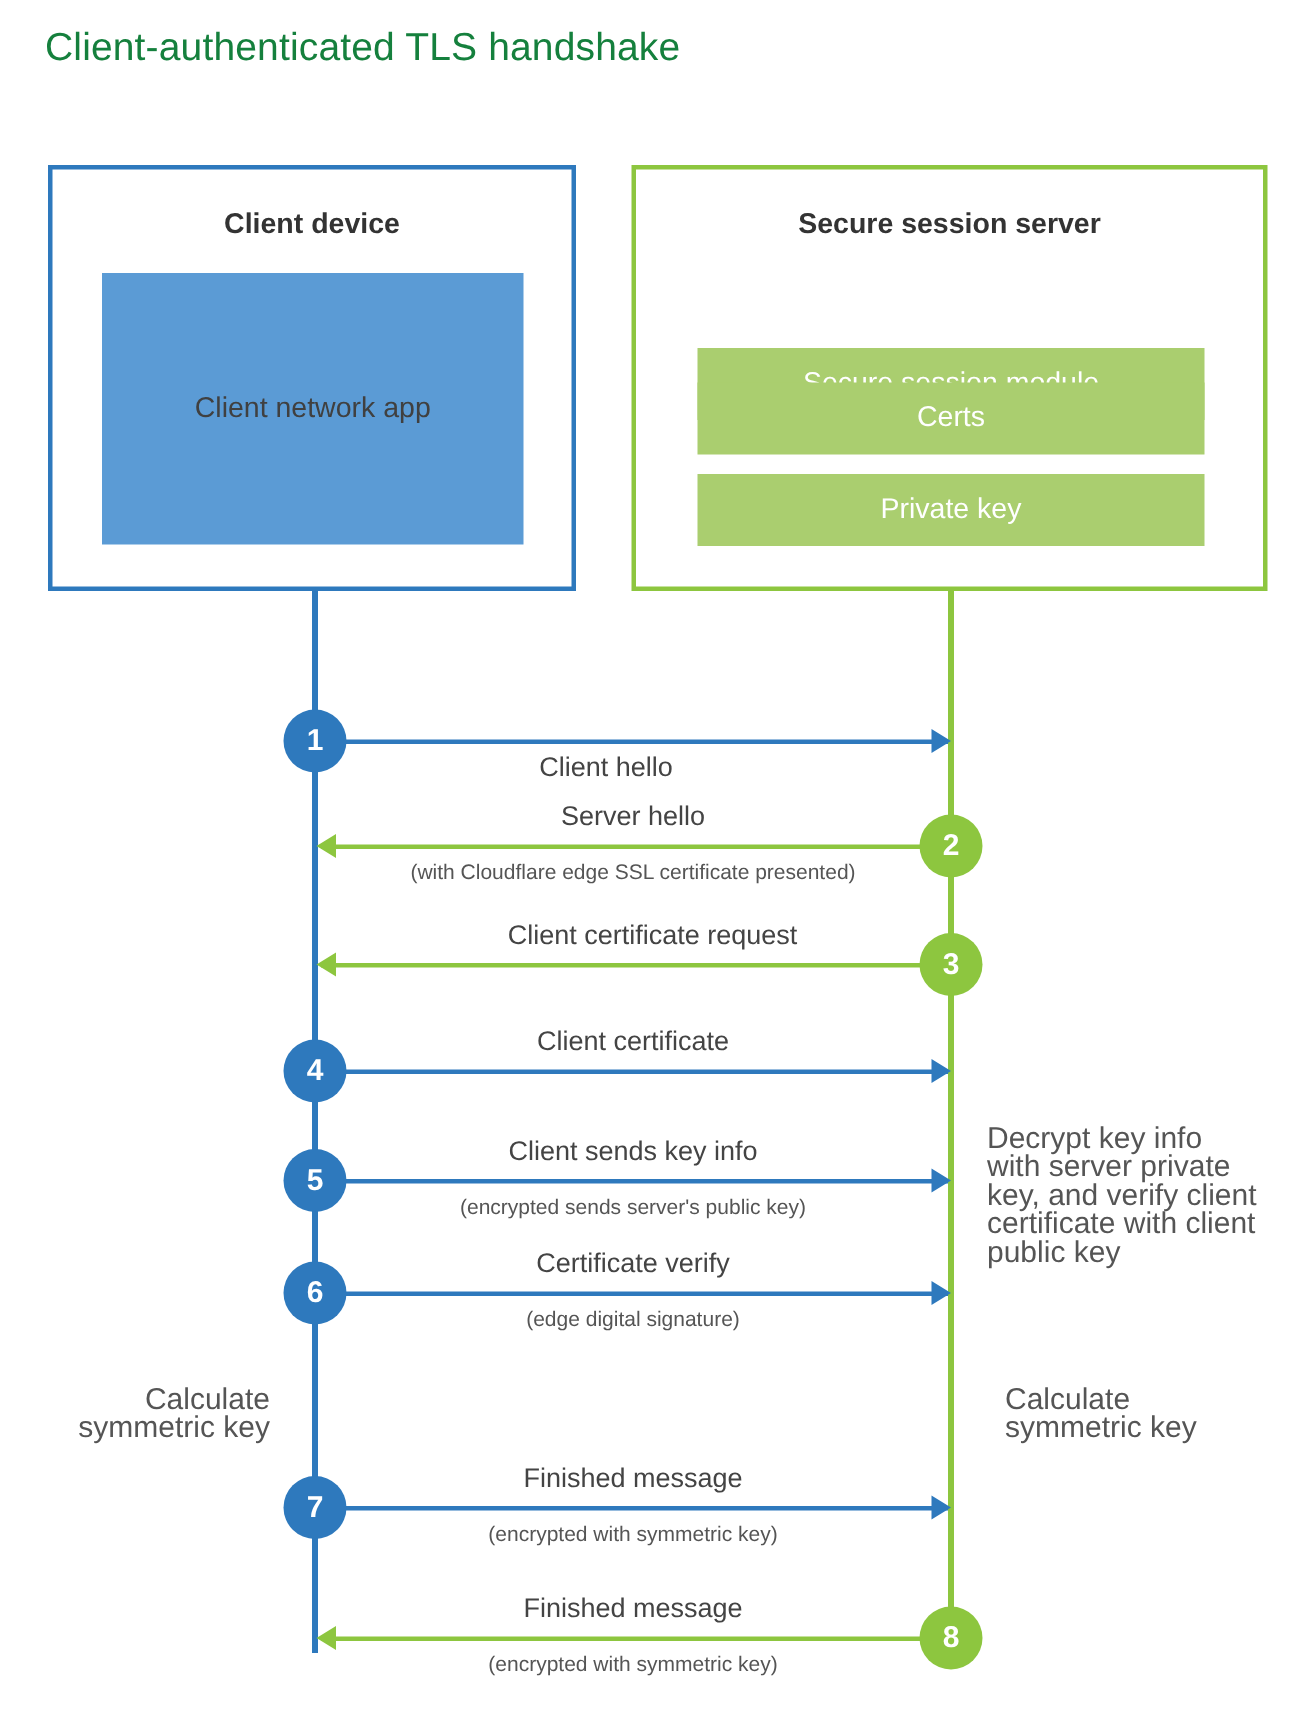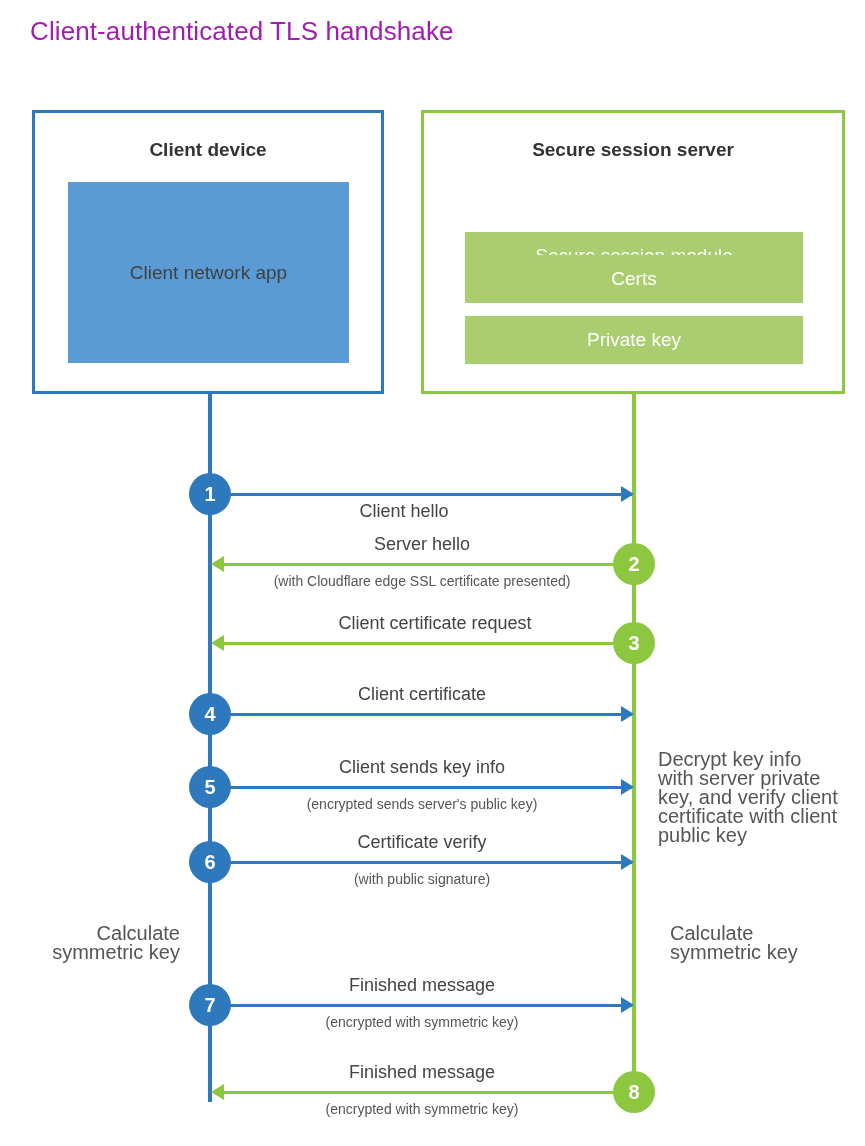--- a/index.html
+++ b/index.html
@@ -21,21 +21,21 @@
     overflow: hidden;
   }
 
   
   #page-title {
     position: absolute;
     left: 30px;
     top: 16px;
     font-size: 26px;
     font-weight: 400;
-    color: #a21caf;
+    color: #15803d;
     letter-spacing: 0.1px;
     white-space: nowrap;
   }
 
   
   .party-box {
     position: absolute;
     background: #ffffff;
     box-sizing: border-box;
     padding-left: 35px;
@@ -262,21 +262,21 @@
         <div class="step-arrow-head" style="top: 779px; left: 621px;"></div>
         <div class="step-badge badge-blue" style="top: 766px; left: 189px;">5</div>
         <div class="step-label" style="left: 222px; width: 400px; top: 757px;">Client sends key info</div>
         <div class="step-sublabel" style="left: 202px; width: 440px; top: 796px;">(encrypted sends server's public key)</div>
       </div>
       <div class="step-row arrow-blue">
         <div class="step-arrow-line" style="left: 210px; width: 422px; top: 861px;"></div>
         <div class="step-arrow-head" style="top: 854px; left: 621px;"></div>
         <div class="step-badge badge-blue" style="top: 841px; left: 189px;">6</div>
         <div class="step-label" style="left: 222px; width: 400px; top: 832px;">Certificate verify</div>
-        <div class="step-sublabel" style="left: 202px; width: 440px; top: 871px;">(with public signature)</div>
+        <div class="step-sublabel" style="left: 202px; width: 440px; top: 871px;">(edge digital signature)</div>
       </div>
       <div class="step-row arrow-blue">
         <div class="step-arrow-line" style="left: 210px; width: 422px; top: 1004px;"></div>
         <div class="step-arrow-head" style="top: 997px; left: 621px;"></div>
         <div class="step-badge badge-blue" style="top: 984px; left: 189px;">7</div>
         <div class="step-label" style="left: 222px; width: 400px; top: 975px;">Finished message</div>
         <div class="step-sublabel" style="left: 202px; width: 440px; top: 1014px;">(encrypted with symmetric key)</div>
       </div>
       <div class="step-row arrow-green">
         <div class="step-arrow-line" style="left: 214px; width: 420px; top: 1091px;"></div>

